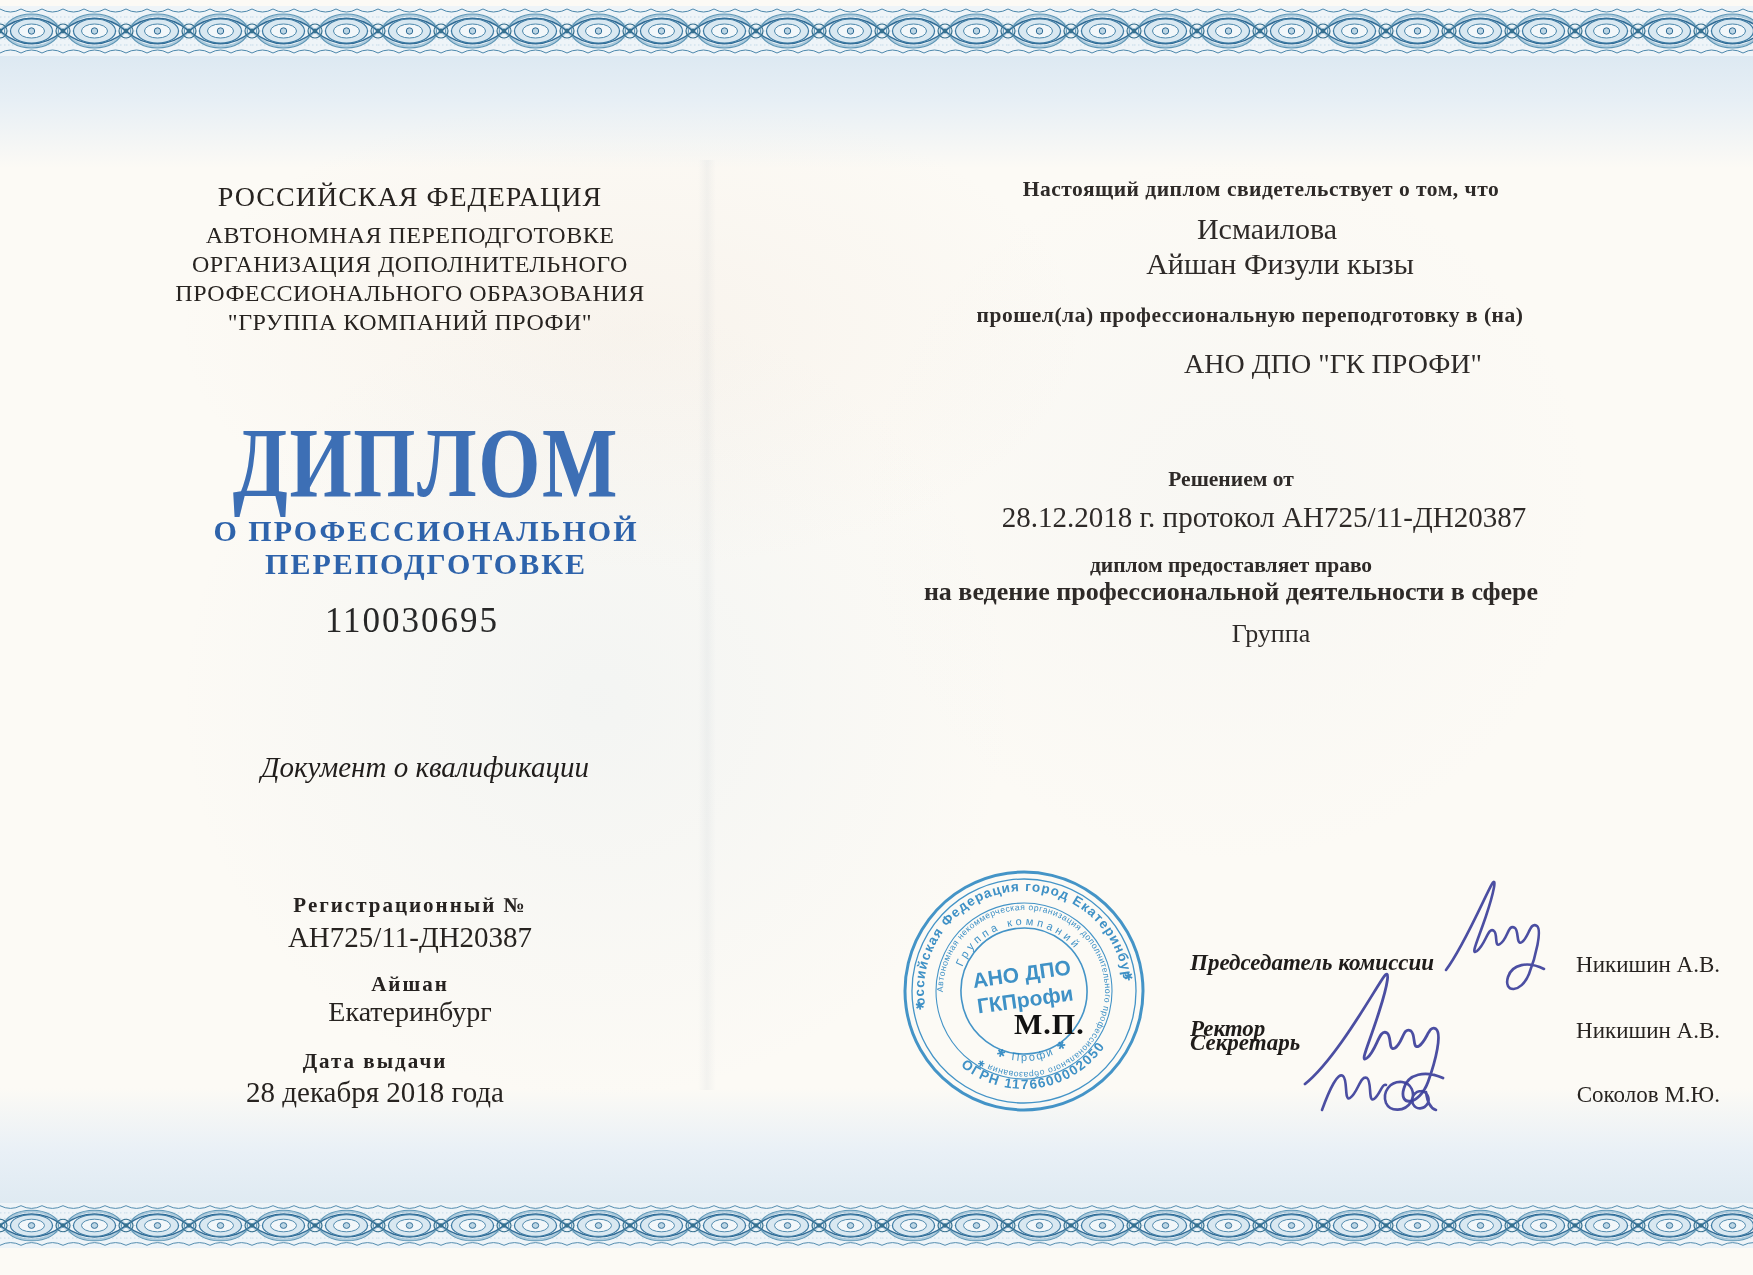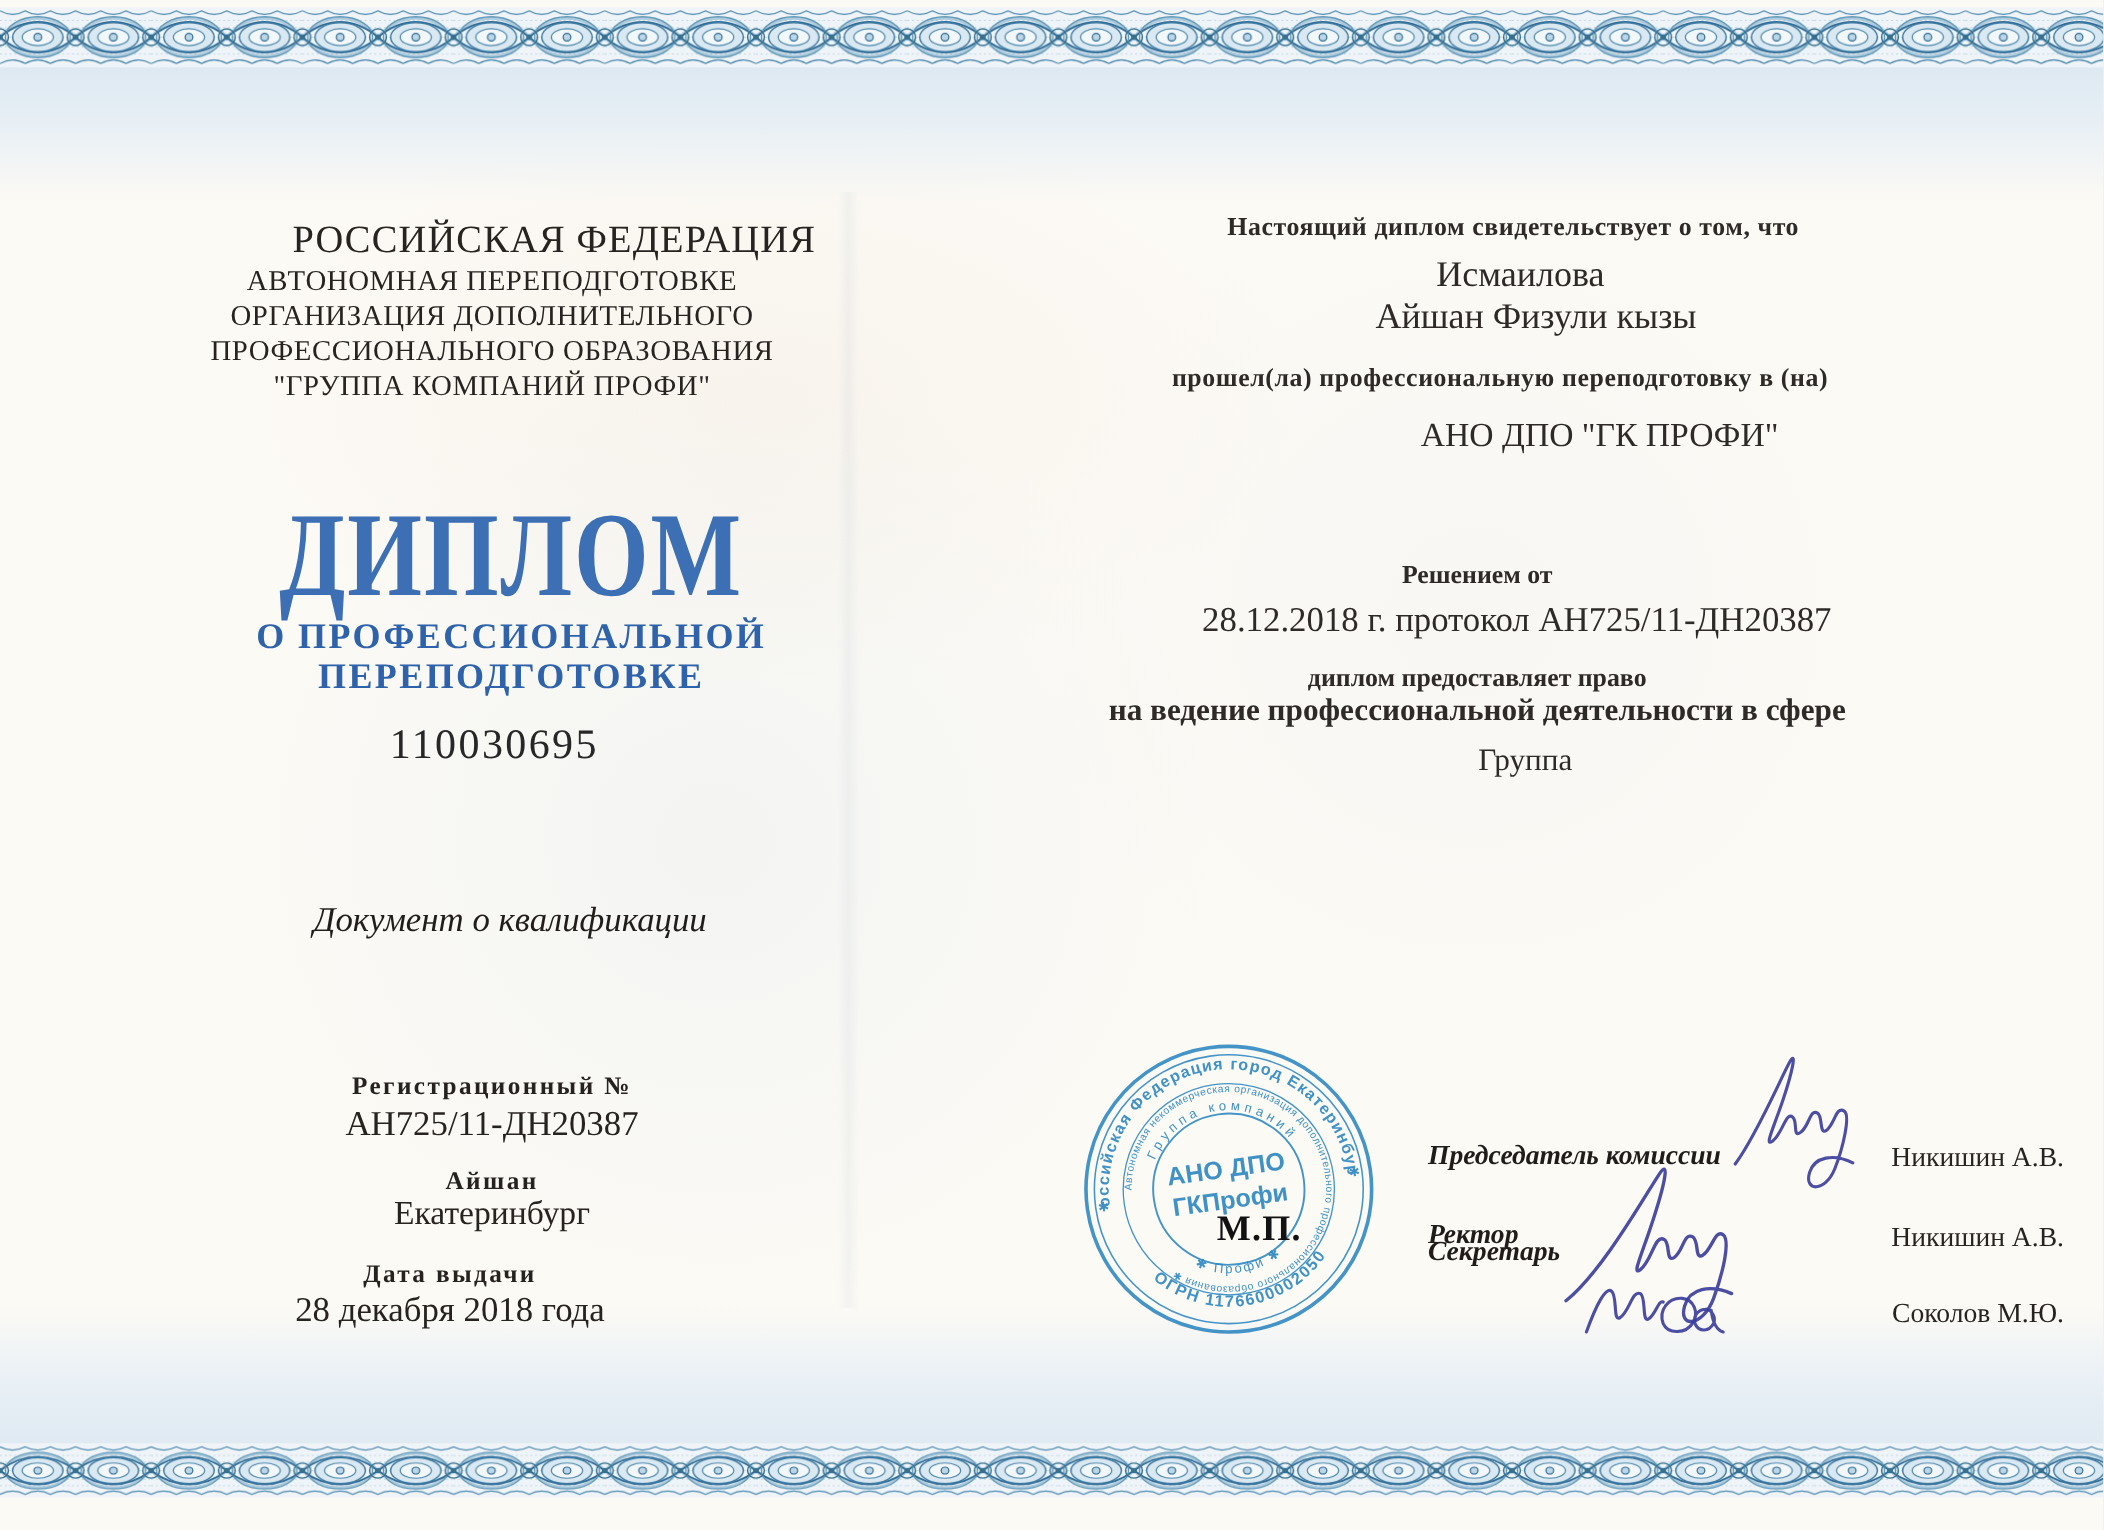--- a/index.html
+++ b/index.html
@@ -28,21 +28,21 @@
     background:linear-gradient(0deg,#dfeaf2 0%,#e9f0f6 45%,rgba(252,250,245,0) 100%);
   }
   .fold{
     position:absolute;top:160px;left:698px;width:18px;height:930px;
     background:linear-gradient(90deg,rgba(120,140,160,0) 0%,rgba(120,140,160,.07) 50%,rgba(120,140,160,0) 100%);
   }
   .col{position:absolute;text-align:center;}
   .col-left{left:140px;top:0;width:540px;}
   .col-right{left:935px;top:0;width:640px;}
   .line{position:absolute;width:100%;text-align:center;white-space:nowrap;}
-  .country{top:181px;font-size:32px;letter-spacing:1px;color:#272320;text-align:right;}
+  .country{top:181px;font-size:28px;letter-spacing:1px;color:#272320;}
   .orgblock{top:221px;font-size:24px;line-height:29px;letter-spacing:.5px;color:#272320;}
   .dtitle{
     top:411px;left:16px;font-size:100px;line-height:104px;font-weight:700;letter-spacing:2px;
     color:#3d6fb5;transform:scaleX(.8);transform-origin:50% 50%;
   }
   .dsub{top:514px;left:16px;font-size:30px;line-height:33px;font-weight:700;letter-spacing:2px;color:#2e63ab;}
   .dnumber{top:601px;left:2px;font-size:35px;letter-spacing:2px;color:#272727;}
   .doctype{top:751px;left:15px;font-size:29px;font-weight:400;font-style:italic;color:#201d1b;}
   .slabel{font-size:21px;font-weight:700;letter-spacing:2px;color:#262220;}
   .sval{color:#272320;}

